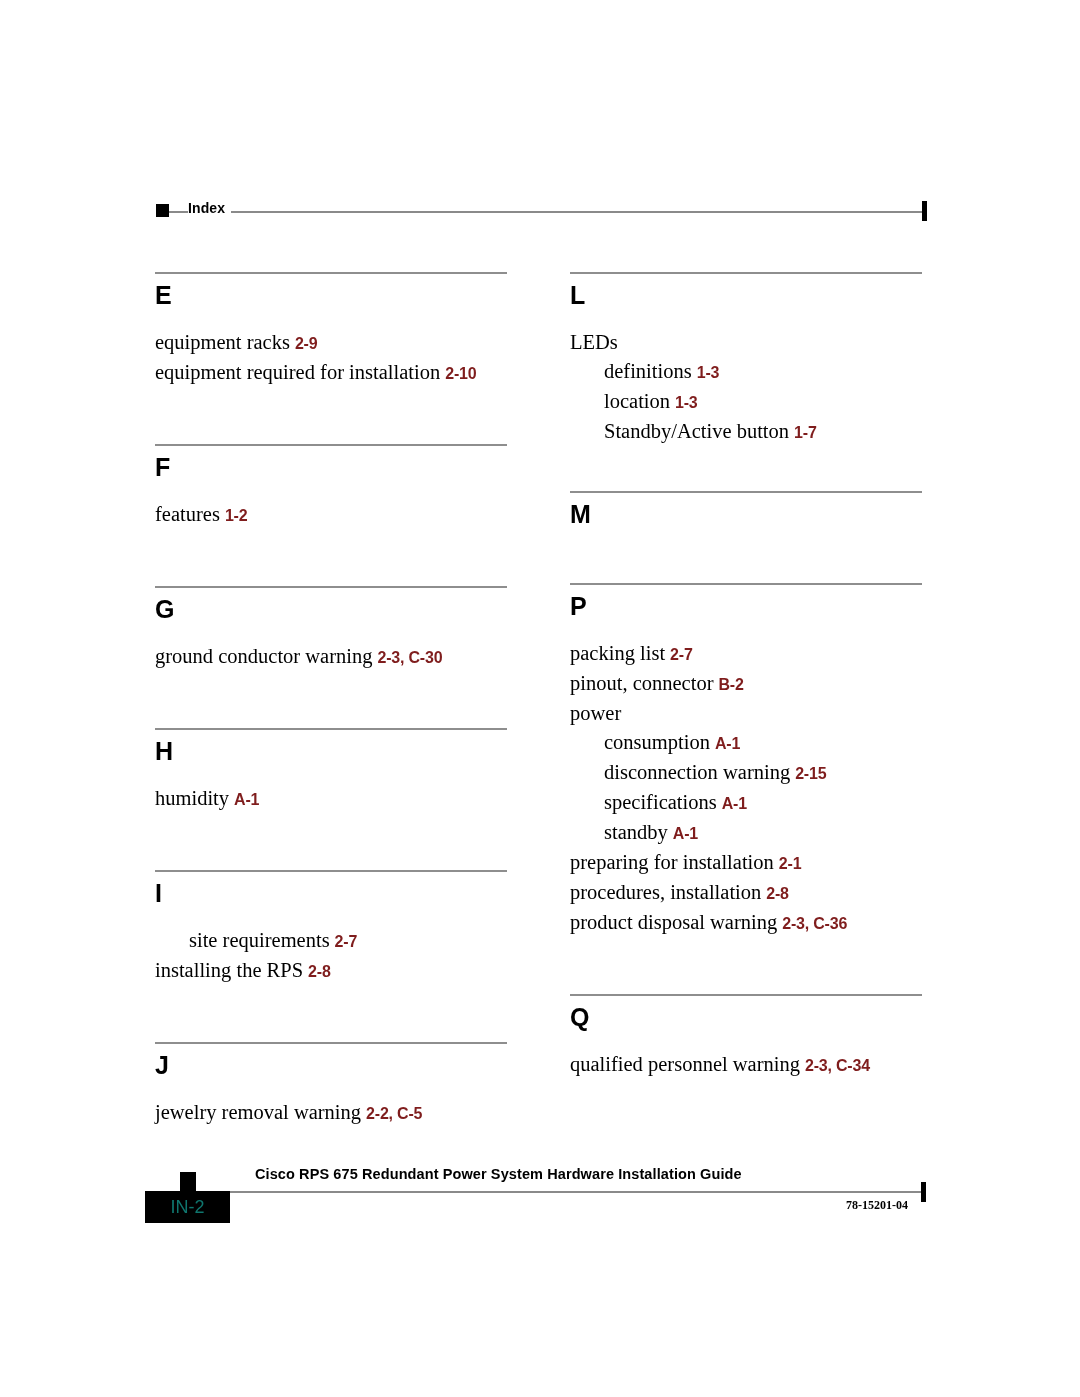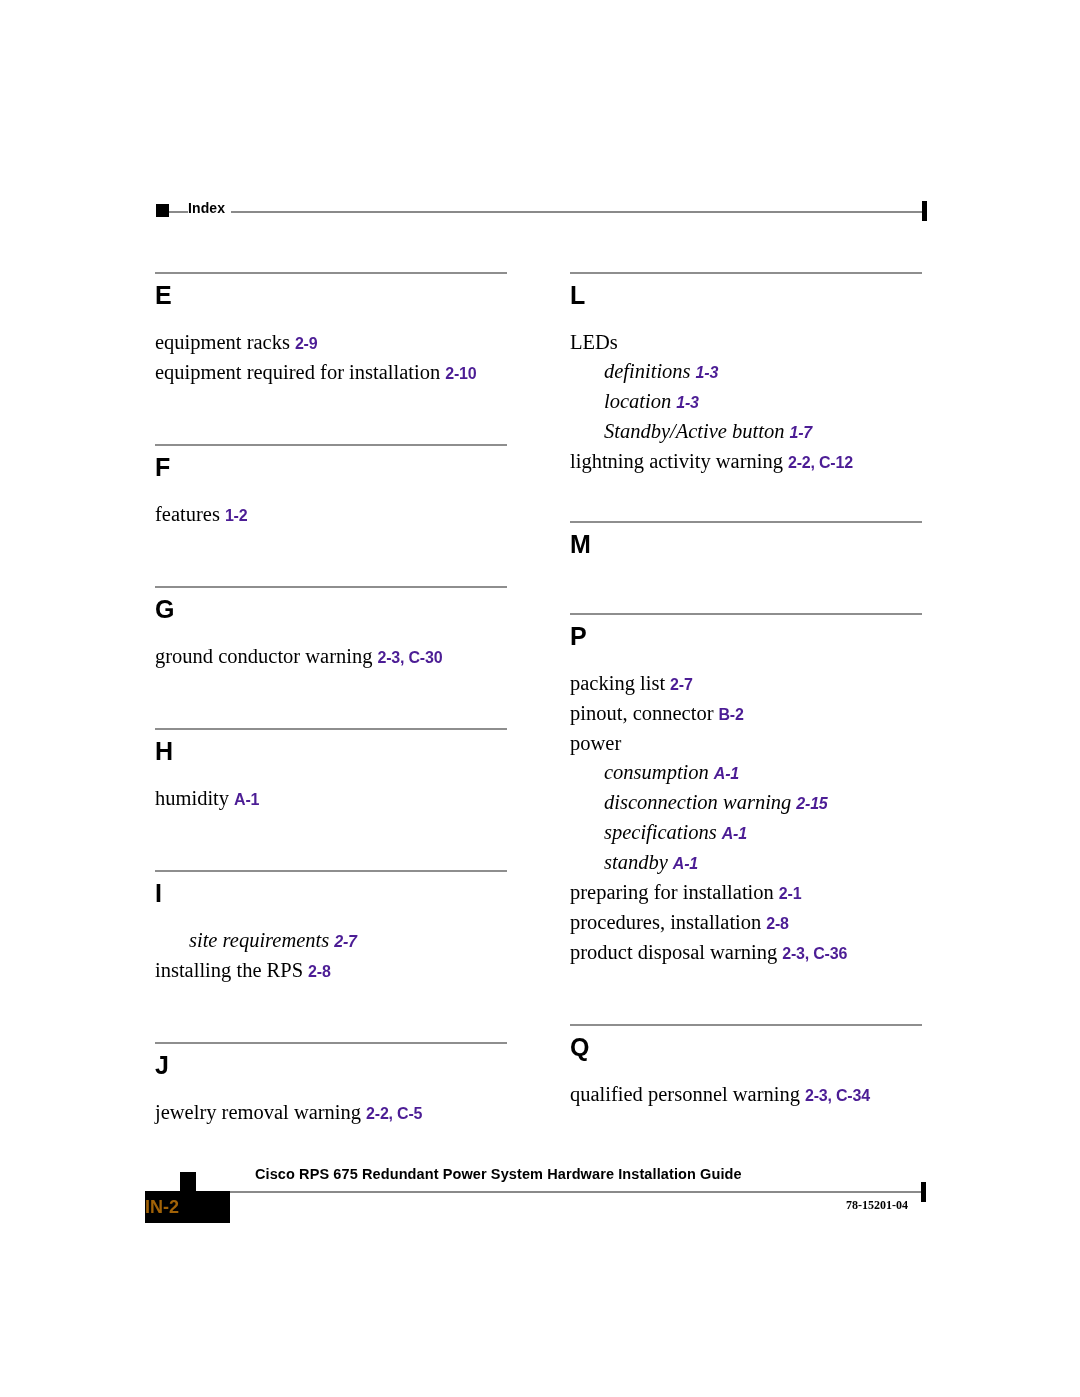--- a/index.html
+++ b/index.html
@@ -97,27 +97,27 @@
   .entries {
     margin-top: 20px;
   }
   .entry {
     font-size: 20.5px;
     line-height: 29px;
     color: #000000;
     white-space: nowrap;
   }
   .entry.level-1 { padding-left: 0px; }
-  .entry.level-2 { padding-left: 34px; font-style: italic; }
+  .entry.level-2 { padding-left: 34px; }
 
   .ref {
     font-family: "Liberation Sans Narrow", "Liberation Sans", sans-serif;
     font-weight: bold;
     font-size: 16px;
-    color: #4c1d95;
+    color: #7f1d1d;
     letter-spacing: -0.2px;
     padding-left: 5px;
   }
 
   
   .section-gap-sm { height: 44px; }
   .section-gap-md { height: 56px; }
 
   
   .page-footer {
@@ -171,23 +171,24 @@
     background: #000000;
     z-index: 3;
   }
   .footer-pagenum {
     position: absolute;
     left: -10px;
     top: 25px;
     width: 85px;
     height: 32px;
     line-height: 32px;
-    color: #a16207;
+    text-align: center;
+    color: #0f766e;
     font-family: "Liberation Sans Narrow", "Liberation Sans", sans-serif;
-    font-weight: bold;
+    font-weight: normal;
     font-size: 18px;
     z-index: 4;
   }
   .footer-docnum {
     position: absolute;
     right: 14px;
     top: 32px;
     font-family: Liberation Serif, serif;
     font-weight: bold;
     font-size: 12px;
@@ -258,21 +259,20 @@
     </div>
   <div class="column right" id="col-right">
       <div class="letter-section">
         <div class="letter-rule"></div>
         <div class="letter-heading">L</div>
         <div class="entries">
           <div class="entry level-1"><span>LEDs</span></div>
           <div class="entry level-2"><span>definitions</span><span class="ref">1-3</span></div>
           <div class="entry level-2"><span>location</span><span class="ref">1-3</span></div>
           <div class="entry level-2"><span>Standby/Active button</span><span class="ref">1-7</span></div>
-          <div class="entry level-1"><span>lightning activity warning</span><span class="ref">2-2, C-12</span></div>
         </div>
       </div>
       <div class="section-gap-sm"></div>
       <div class="letter-section">
         <div class="letter-rule"></div>
         <div class="letter-heading">M</div>
       </div>
       <div class="section-gap-md"></div>
       <div class="letter-section">
         <div class="letter-rule"></div>

